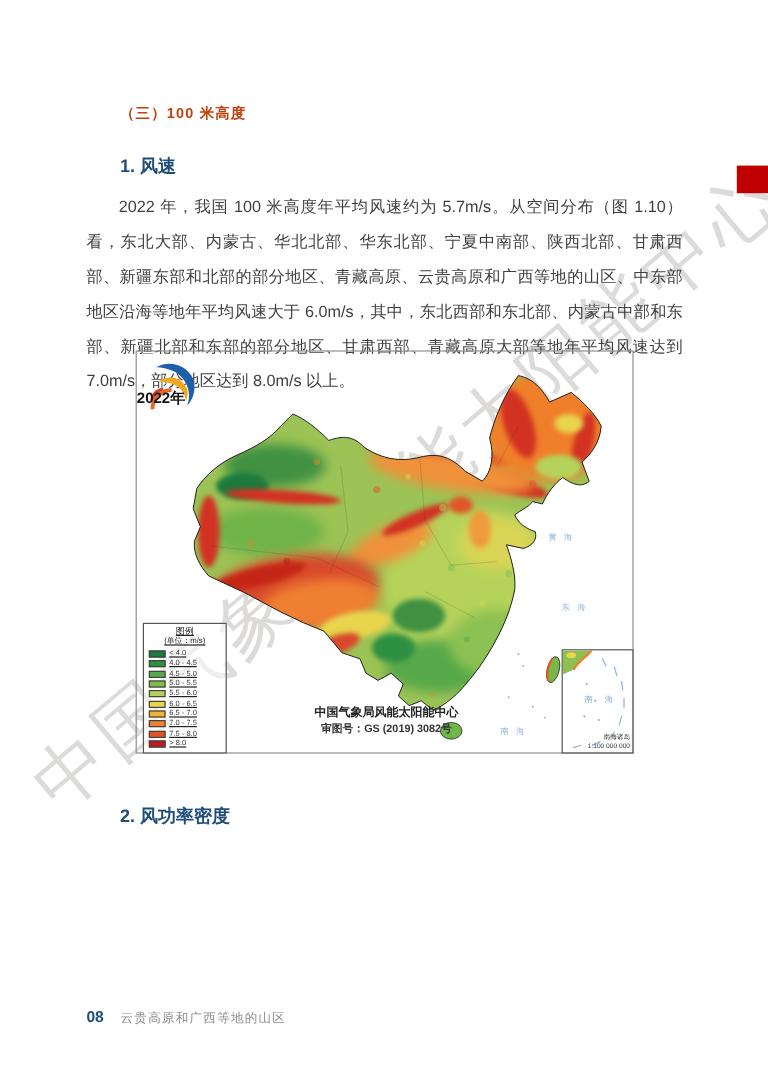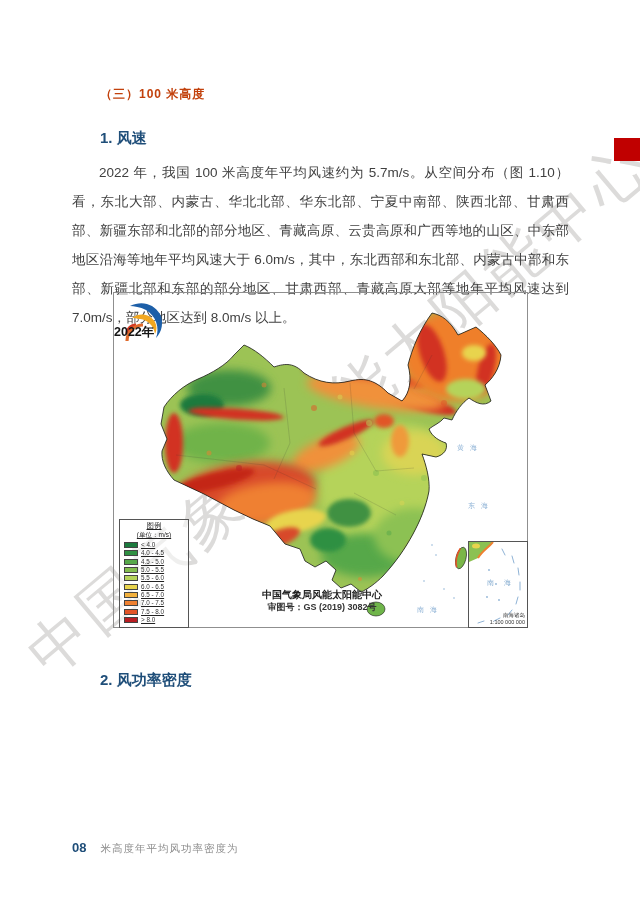--- a/index.html
+++ b/index.html
@@ -302,16 +302,16 @@
         <div>1:100 000 000</div>
       </div>
     </div>
   </div>
 
 
   <div class="sub-heading" id="sub2">2. 风功率密度</div>
 
   <div class="footer">
     <span class="page-no">08</span>
-    <span class="doc-title">米高度年平均风功率密度为</span>
+    <span class="doc-title">云贵高原和广西等地的山区</span>
   </div>
 
 </div>
 
 </body></html>

